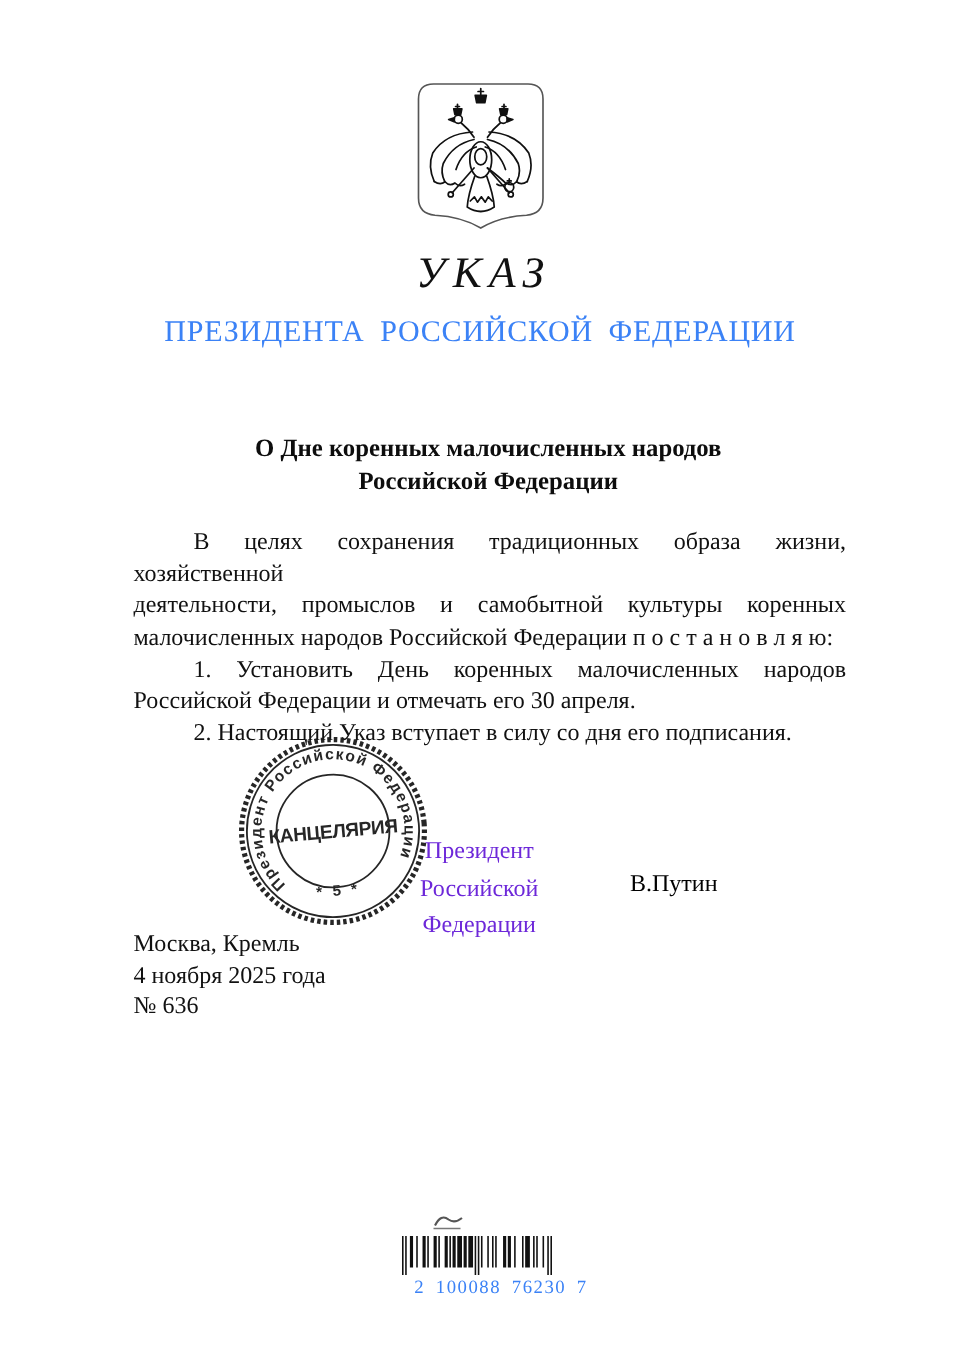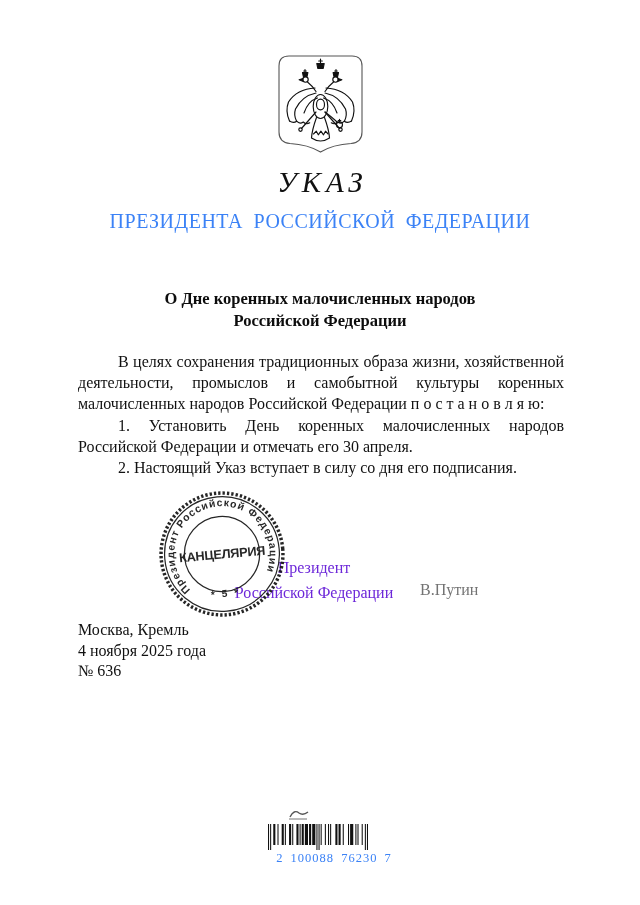--- a/index.html
+++ b/index.html
@@ -20,30 +20,30 @@
   }
   .subject{
     position:absolute;left:77px;top:288px;width:486px;text-align:center;
     font-size:16.5px;font-weight:bold;line-height:22px;color:#0d0d0d;
   }
   
   .body-text{
     position:absolute;left:78px;top:351px;width:486px;
     font-size:16px;line-height:21.2px;color:#111;
   }
-  .bline{display:block;}
+  .bline{display:block;margin-left:11px;}
   .indent{text-indent:40px;}
   .stretch{text-align:justify;text-align-last:justify;}
   
   .sig-left{
     position:absolute;left:233px;top:556px;width:162px;text-align:center;
     font-size:16px;line-height:24.5px;color:#6d28d9;
   }
   .sig-name{
-    position:absolute;left:420px;top:581px;font-size:16px;color:#737373;
+    position:absolute;left:420px;top:581px;font-size:16px;color:#000000;
   }
   
   .stamp{position:absolute;left:158px;top:490px;width:128px;height:128px;opacity:0.95;}
   
   .footer-block{
     position:absolute;left:78px;top:620px;font-size:16px;line-height:20.5px;color:#111;
   }
   
   .small-mark{position:absolute;left:286px;top:806px;width:28px;height:16px;}
   .barcode-svg{position:absolute;left:268px;top:824px;width:100px;height:26px;}

